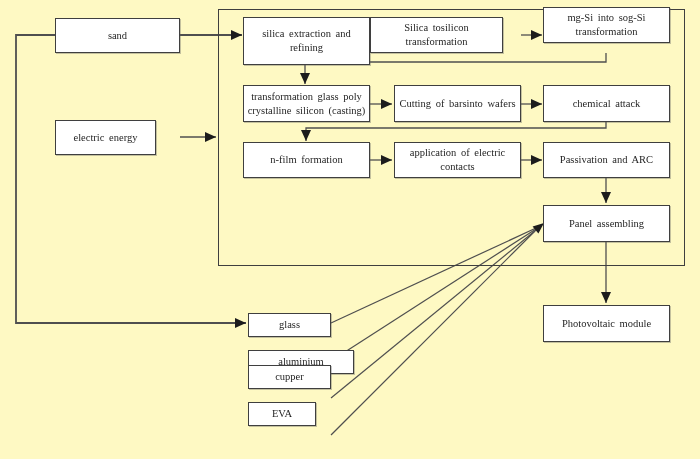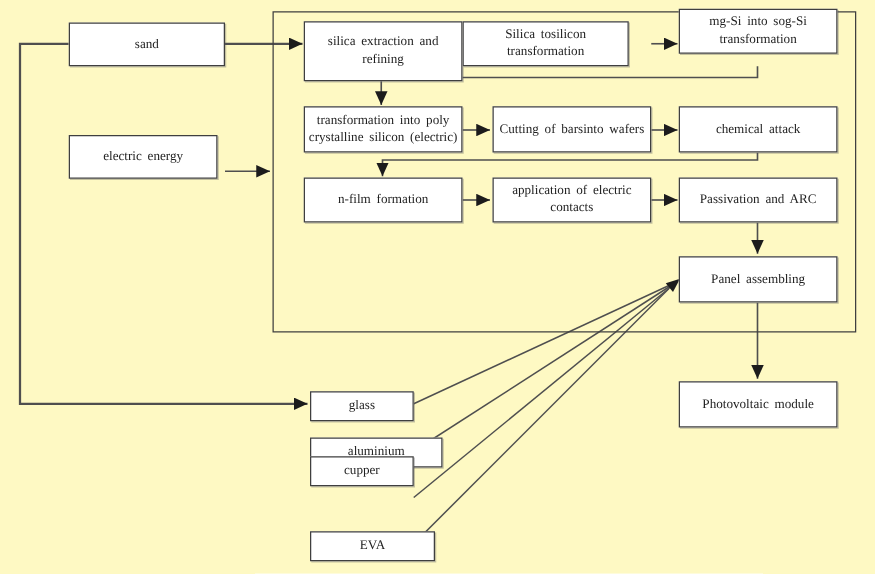--- a/index.html
+++ b/index.html
@@ -77,38 +77,38 @@
     </g>
     <polygon points="544,223 538.4,233.5 532.6,226.5" fill="#1c1c1c"></polygon>
   </svg>
 
   <div class="container-frame"></div>
 
   <div class="node" style="left:55px;top:18px;width:125px;height:35px">
     <span class="lbl">sand</span>
   </div>
 
-  <div class="node" style="left:55px;top:108px;width:119px;height:35px">
+  <div class="node" style="left:55px;top:120px;width:101px;height:35px">
     <span class="lbl">electric energy</span>
   </div>
 
   <div class="node" style="left:243px;top:17px;width:127px;height:48px">
     <span class="lbl">silica extraction and refining</span>
   </div>
 
   <div class="node" style="left:370px;top:17px;width:133px;height:36px">
     <span class="lbl">Silica tosilicon transformation</span>
   </div>
 
   <div class="node" style="left:543px;top:7px;width:127px;height:36px">
     <span class="lbl">mg-Si into sog-Si transformation</span>
   </div>
 
   <div class="node" style="left:243px;top:85px;width:127px;height:37px">
-    <span class="lbl">transformation into poly crystalline silicon (electric)</span>
+    <span class="lbl">transformation glass poly crystalline silicon (casting)</span>
   </div>
 
   <div class="node" style="left:394px;top:85px;width:127px;height:37px">
     <span class="lbl">Cutting of barsinto wafers</span>
   </div>
 
   <div class="node" style="left:543px;top:85px;width:127px;height:37px">
     <span class="lbl">chemical attack</span>
   </div>
 
@@ -137,17 +137,17 @@
   </div>
 
   <div class="node" style="left:248px;top:350px;width:106px;height:24px">
     <span class="lbl">aluminium</span>
   </div>
 
   <div class="node" style="left:248px;top:365px;width:83px;height:24px">
     <span class="lbl">cupper</span>
   </div>
 
-  <div class="node" style="left:248px;top:425px;width:100px;height:24px">
+  <div class="node" style="left:248px;top:402px;width:68px;height:24px">
     <span class="lbl">EVA</span>
   </div>
 
 </div>
 
 </body></html>

